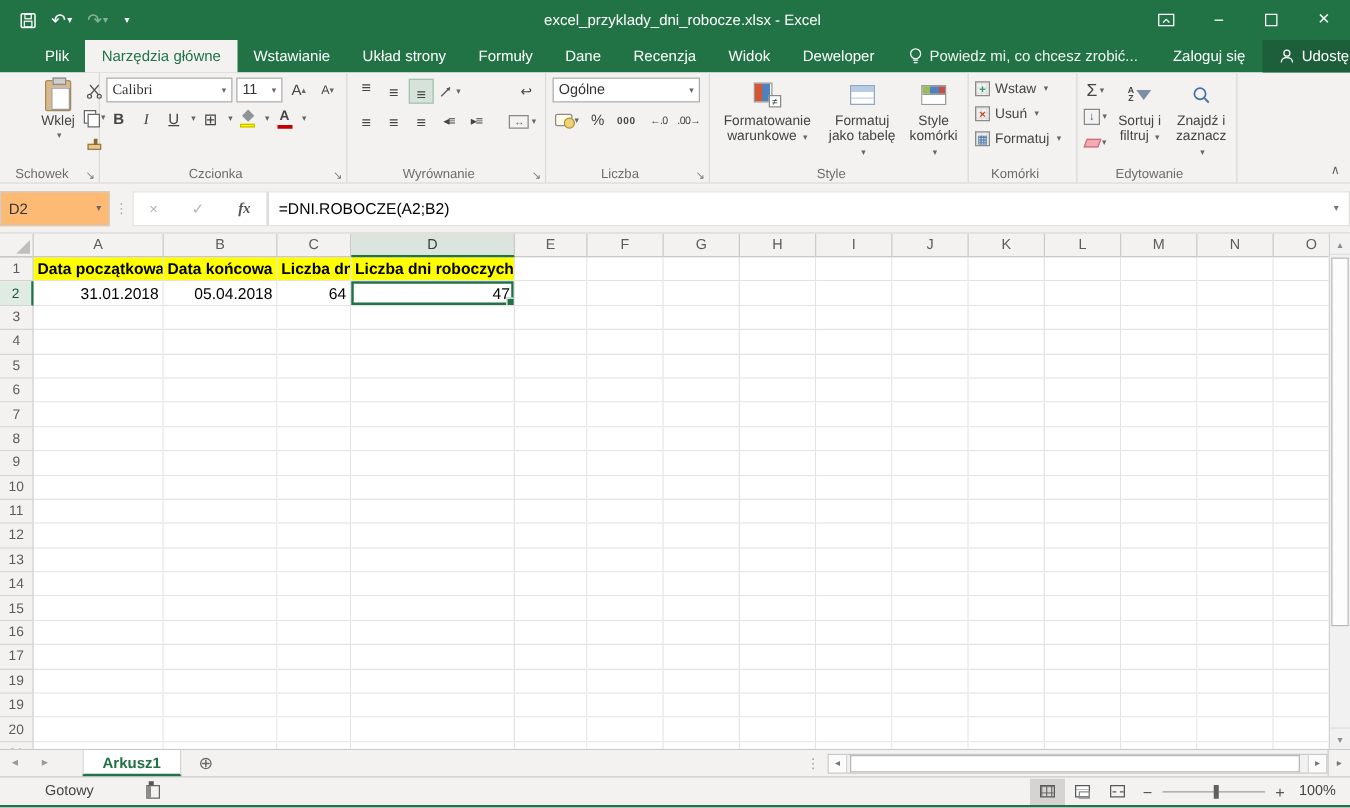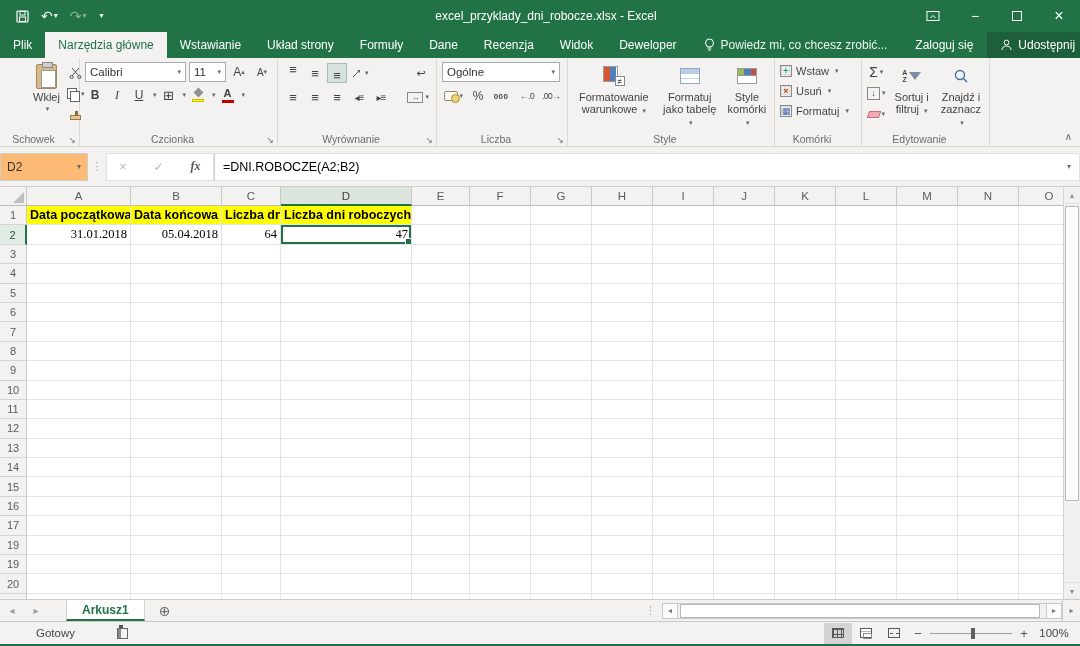--- a/index.html
+++ b/index.html
@@ -12,21 +12,21 @@
   .qat{display:flex;align-items:center;gap:12px;padding-left:16px;width:180px;}
   .qat .g{font-size:14px;line-height:1;color:#fff;display:flex;align-items:center;}
   .qat .dim{opacity:.45;}
   .qat .mini{font-size:8px;margin-left:1px;}
   .win-title{flex:1;text-align:center;font-size:12px;color:#fff;}
   .win-controls{display:flex;height:100%;}
   .win-btn{width:42px;height:100%;display:flex;align-items:center;justify-content:center;font-size:14px;color:#fff;}
   .maxbox{width:10px;height:10px;border:1px solid #fff;display:inline-block;}
 
   
-  .tabrow{height:26px;background:var(--green);display:flex;align-items:stretch;font-size:12px;color:#fff;}
+  .tabrow{height:26px;background:var(--green);display:flex;align-items:stretch;font-size:12px;color:#fff;padding-left:23px;}
   .rtab{display:flex;align-items:center;padding:0 13px;cursor:default;white-space:nowrap;}
   .rtab.active{background:#f3f2f1;color:var(--green);}
   .tellme{display:flex;align-items:center;gap:6px;padding:0 14px;color:rgba(255,255,255,.92);white-space:nowrap;}
   .tab-spacer{flex:1;}
   .signin{display:flex;align-items:center;padding:0 14px;white-space:nowrap;}
   .share{display:flex;align-items:center;gap:6px;padding:0 14px;background:#1d5e3b;white-space:nowrap;}
 
   
   .ribbon{height:89px;background:#f3f2f1;border-bottom:1px solid #d8d6d3;display:flex;font-size:11px;color:#444;}
   .rgroup{position:relative;border-right:1px solid #dcdad7;padding:3px 3px 15px 3px;display:flex;}
@@ -112,21 +112,21 @@
   .col-headers{display:flex;height:19px;background:#f3f2f1;}
   .corner{width:27px;flex:none;border-right:1px solid #cbcac9;border-bottom:1px solid #bdbcbb;position:relative;background:#f3f2f1;}
   .corner::after{content:"";position:absolute;right:2px;bottom:2px;width:0;height:0;border-left:11px solid transparent;border-bottom:11px solid #c0bfbe;}
   .col-h{flex:none;border-right:1px solid #cbcac9;border-bottom:1px solid #bdbcbb;display:flex;align-items:center;justify-content:center;font-size:11.5px;color:#5c5c5c;}
   .col-h.sel{background:#dbe5dd;border-bottom:2px solid var(--green);color:#3e3e3e;}
   .grid-row{display:flex;height:19.4px;}
   .row-h{width:27px;flex:none;background:#f3f2f1;border-right:1px solid #cbcac9;border-bottom:1px solid #d5d4d3;display:flex;align-items:center;justify-content:center;font-size:11px;color:#5c5c5c;}
   .row-h.sel{background:#e0ebe3;border-right:2px solid var(--green);color:#1f5436;}
   .cell{flex:none;background:#fff;border-right:1px solid #e3e3e3;border-bottom:1px solid #e3e3e3;font-size:12.5px;color:#000;display:flex;align-items:center;padding:0 3px;white-space:nowrap;overflow:hidden;}
   .cell.hdr{background:var(--yellow);font-weight:bold;}
-  .cell.num{justify-content:flex-end;font-family:Liberation Serif, serif;}
+  .cell.num{justify-content:flex-end;}
   .cell.selected{box-shadow:inset 0 0 0 2px var(--green);position:relative;}
   .cell.selected::after{content:"";position:absolute;right:-1px;bottom:-1px;width:5px;height:5px;background:var(--green);border:1px solid #fff;}
   .vscroll{width:17px;background:#f1f1f1;border-left:1px solid #d4d4d4;display:flex;flex-direction:column;}
   .varrow{height:17px;display:flex;align-items:center;justify-content:center;font-size:8px;color:#8a8a8a;background:#f1f1f1;border-bottom:1px solid #e0e0e0;}
   .varrow.bottom{border-bottom:none;border-top:1px solid #e0e0e0;}
   .vtrack{flex:1;position:relative;}
   .vthumb{position:absolute;left:1px;right:1px;top:2px;height:78%;background:#fdfdfd;border:1px solid #b8b8b8;}
 
   
   .sheetbar{height:22px;background:#f3f2f1;border-top:1px solid #c9c9c9;display:flex;align-items:stretch;font-size:12px;}
@@ -260,21 +260,21 @@
               <span class="i-paint"></span>
             </span>
         </div>
       </div>
       <span class="rgroup-label">Schowek</span>
       <span class="launcher">↘</span>
     </div>
 
     <div class="rgroup gcol" style="width:198px;">
       <div class="grow-r" style="gap:3px;padding:1px 2px;">
-        <span class="combo" style="width:104px;">
+        <span class="combo" style="width:104px;font-family:Liberation Serif, serif;">
             <span>Calibri</span>
             <span class="arrow">▾</span>
           </span>
         <span class="combo" style="width:38px;">
             <span>11</span>
             <span class="arrow">▾</span>
           </span>
         <span class="sbtn">
             <span class="grow-letter">A</span>
             <span class="supmark">▴</span>

